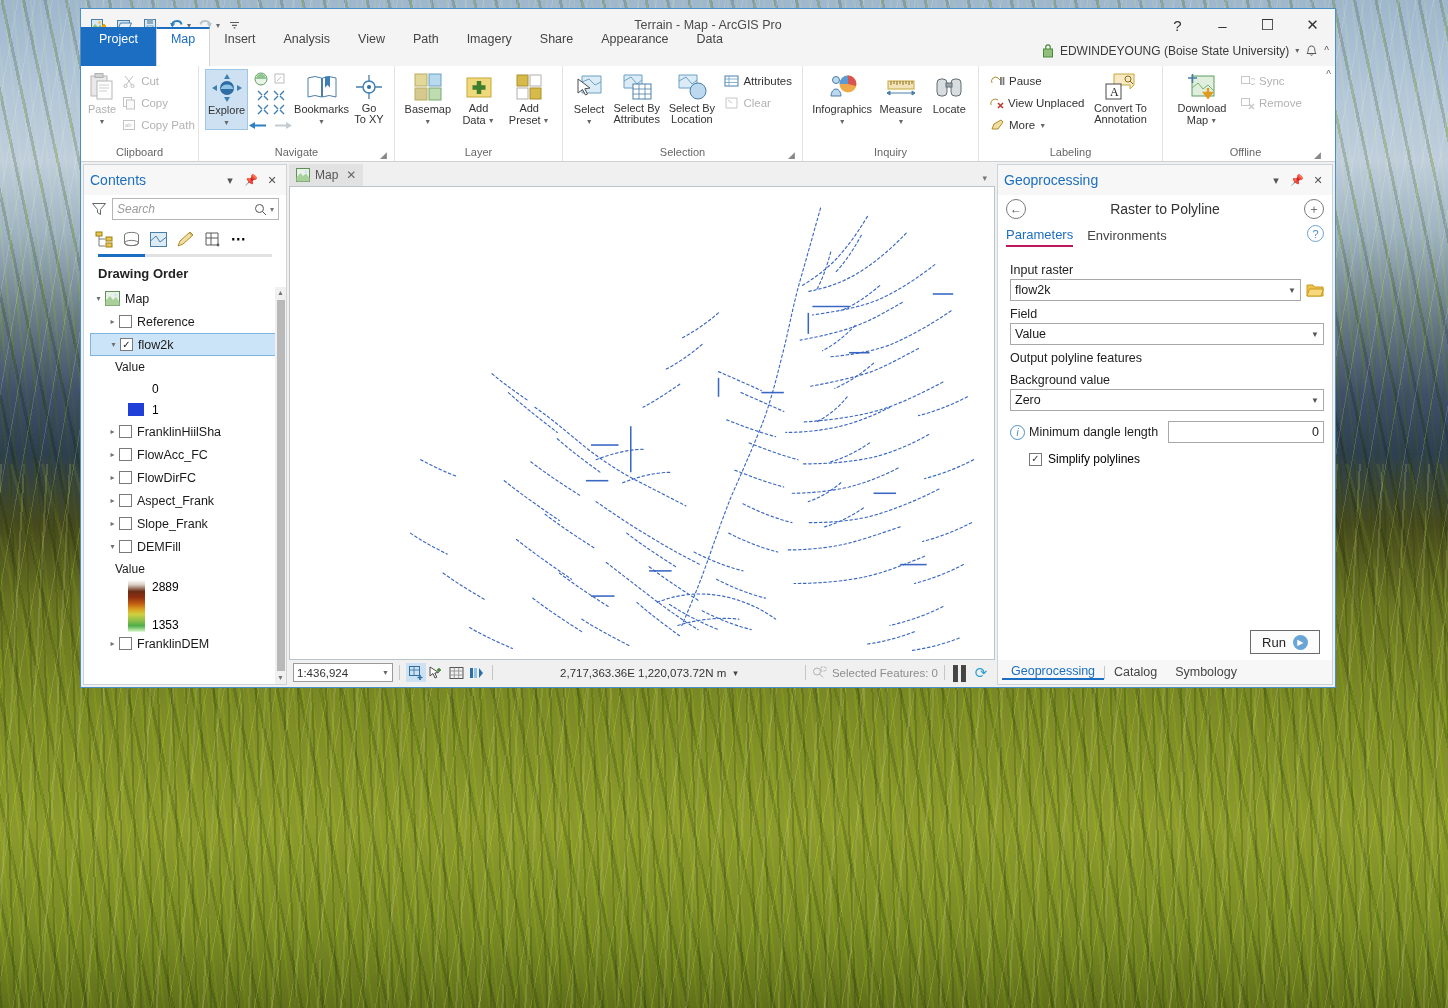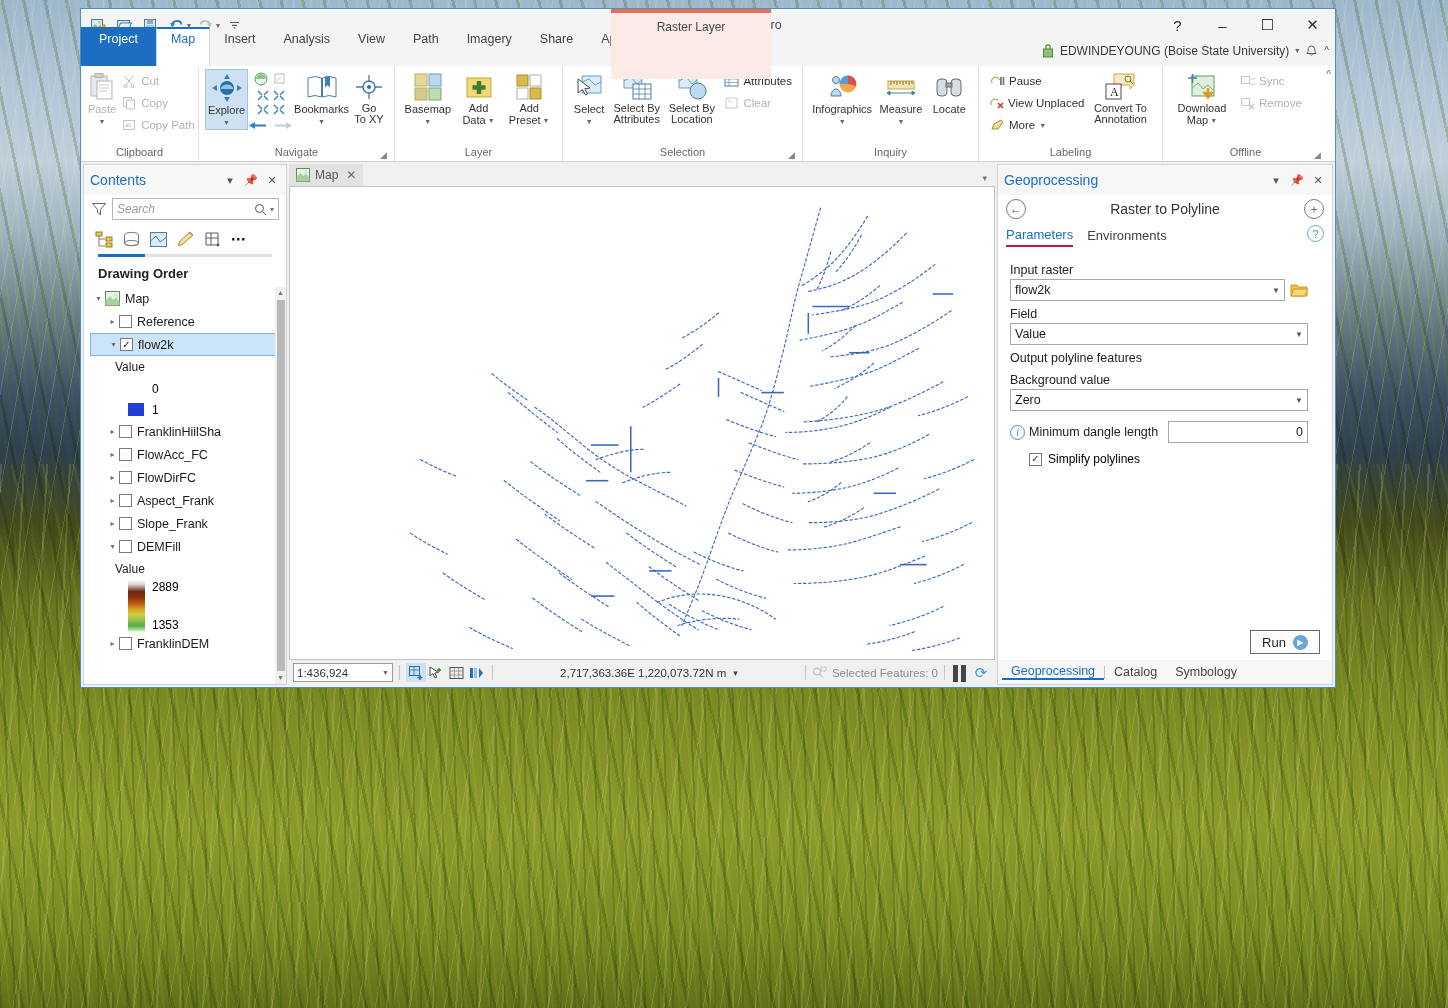--- a/index.html
+++ b/index.html
@@ -220,21 +220,21 @@
   #gp { width: 336px; flex: 0 0 336px; }
   .gp-nav { display: flex; align-items: center; padding: 4px 8px 2px 8px; }
   .gp-title { flex: 1; text-align: center; font-size: 14px; color: #333; }
   .circ { width: 20px; height: 20px; border: 1px solid #7a7a7a; border-radius: 50%;
           display: flex; align-items: center; justify-content: center; color: #555; font-size: 12px; }
   .gp-tabs { display: flex; align-items: center; padding: 6px 8px 0 8px; gap: 14px; position: relative; }
   .gp-tab { font-size: 13px; color: #444; padding-bottom: 3px; }
   .gp-tab.active { color: #1b6ec2; border-bottom: 2px solid #be185d; }
   .gp-help { position: absolute; right: 8px; top: 4px; width: 17px; height: 17px; border: 1px solid #6aa5d6;
              border-radius: 50%; color: #4d8fc4; font-size: 11px; display: flex; align-items: center; justify-content: center; }
-  .gp-body { flex: 1; padding: 10px 24px 0 12px; overflow: hidden; display: flex; flex-direction: column; }
+  .gp-body { flex: 1; padding: 10px 8px 0 12px; overflow: hidden; display: flex; flex-direction: column; }
   .fld-label { font-size: 12.5px; color: #222; margin: 6px 0 2px 0; }
   .fld-row { display: flex; align-items: center; gap: 5px; }
   .inp {
     flex: 1; height: 22px; border: 1px solid #a8a8a8; background: #fff;
     display: flex; align-items: center; padding: 0 4px; font-size: 12.5px; color: #1a1a1a;
   }
   .inp .val { flex: 1; overflow: hidden; white-space: nowrap; }
   .inp .val.right { text-align: right; }
   .inp .arw { font-size: 8px; color: #555; padding-left: 4px; }
   .folder-ic { width: 18px; height: 16px; }
@@ -304,23 +304,20 @@
         </svg>
       </div>
       <span class="qat-caret">▾</span>
       <div class="qat-btn">
         <svg width="13" height="12" viewBox="0 0 13 12">
           <path d="M2 3.5 h9 M4 6.3 h5 M5.6 8.8 h1.8" stroke="#5c5c5c" stroke-width="1.2"></path>
         </svg>
       </div>
     </div>
     <div class="win-title">Terrain - Map - ArcGIS Pro</div>
-    <div class="ctxgroup">
-      <div class="ctxgroup-label">Raster Layer</div>
-    </div>
     <div class="wincontrols">
       <div class="wc">?</div>
       <div class="wc">–</div>
       <div class="wc">☐</div>
       <div class="wc">✕</div>
     </div>
   </div>
 
   <div class="tabbar">
     <div class="tab project">Project</div>

